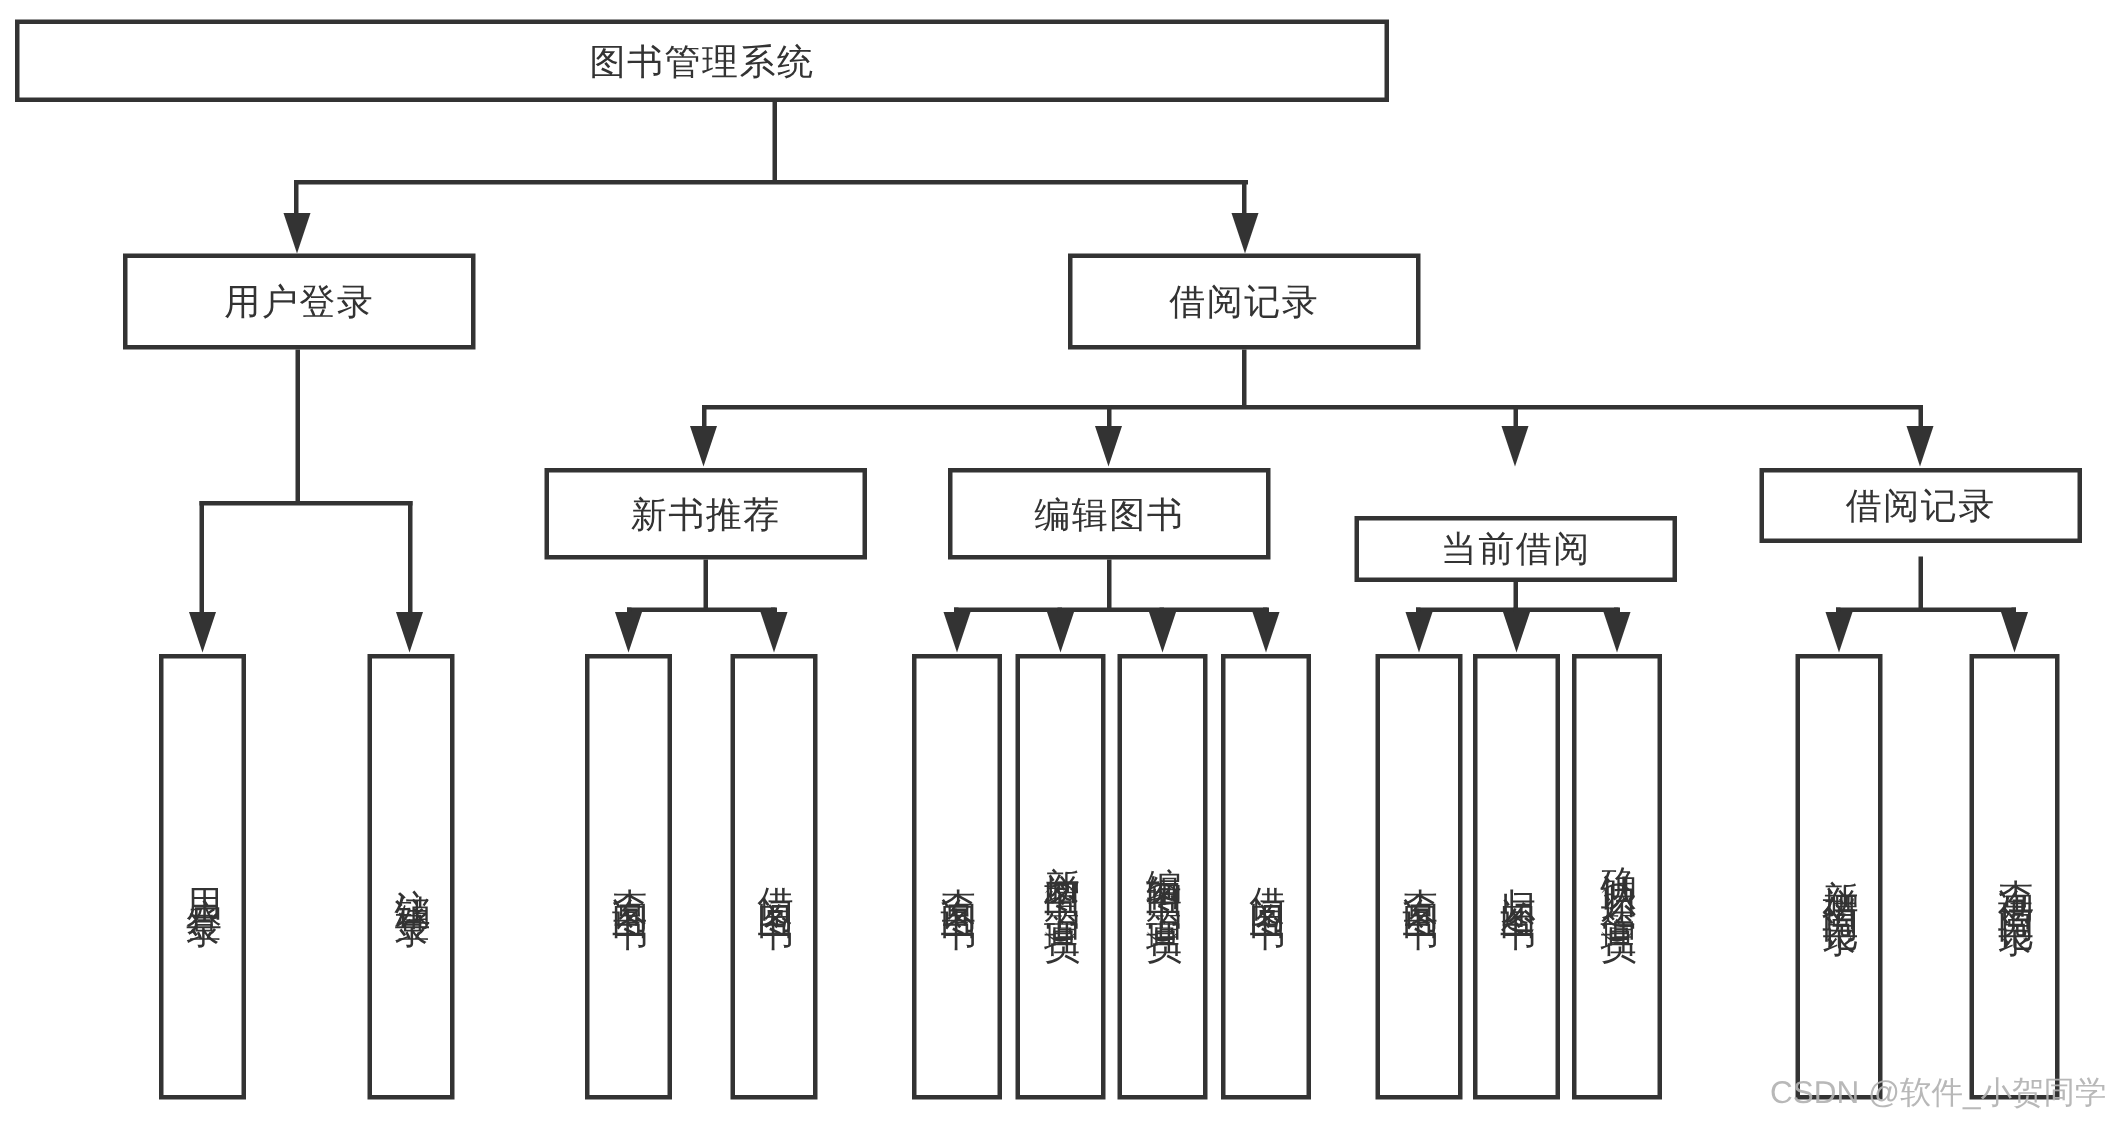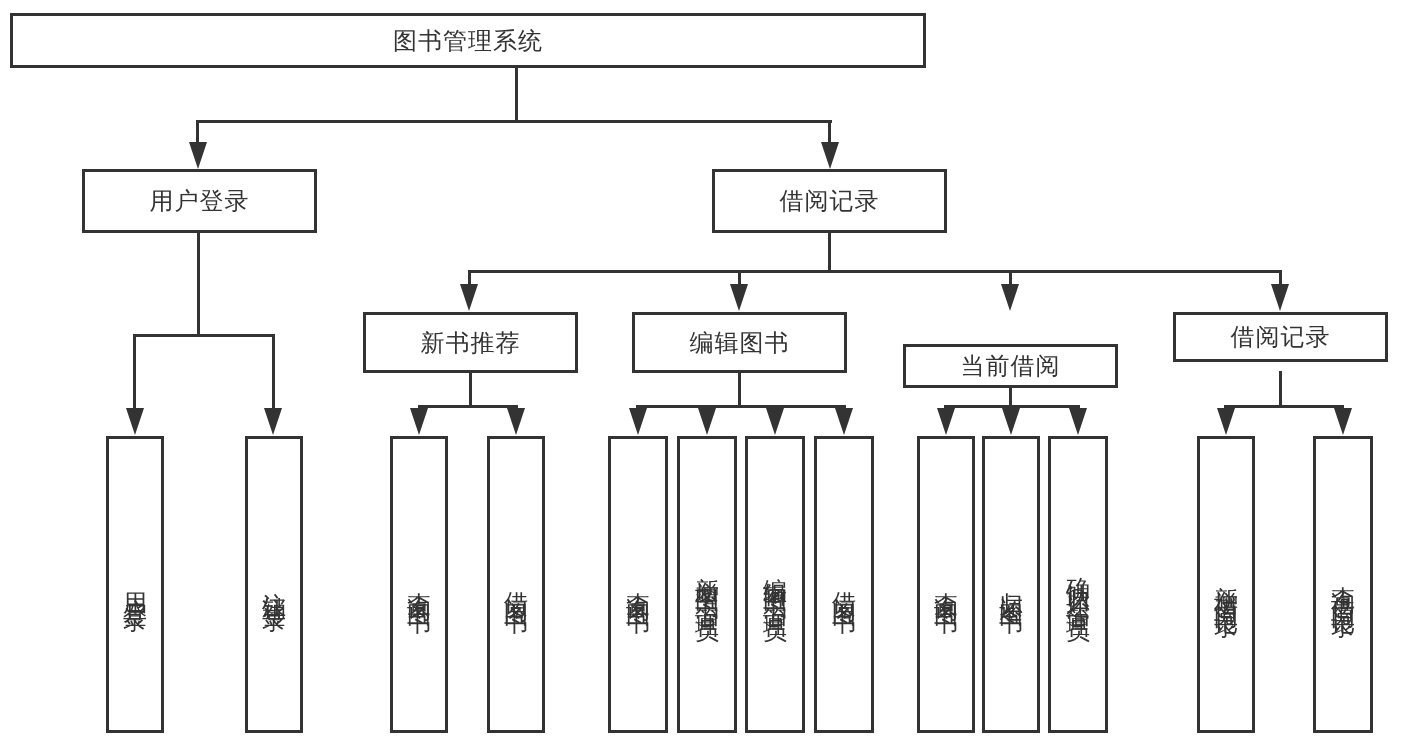--- a/index.html
+++ b/index.html
@@ -187,14 +187,15 @@
     <span class="vlabel">确认归还（管理员）</span>
   </div>
 
   <div class="vbox" style="left:1197px; top:436px; width:58px; height:297px;">
     <span class="vlabel">新增借阅记录</span>
   </div>
   <div class="vbox" style="left:1313px; top:436px; width:60px; height:297px;">
     <span class="vlabel">查询借阅记录</span>
   </div>
 
+  <div class="watermark">CSDN @软件_小贺同学</div>
 
 </div>
 
 </body></html>

